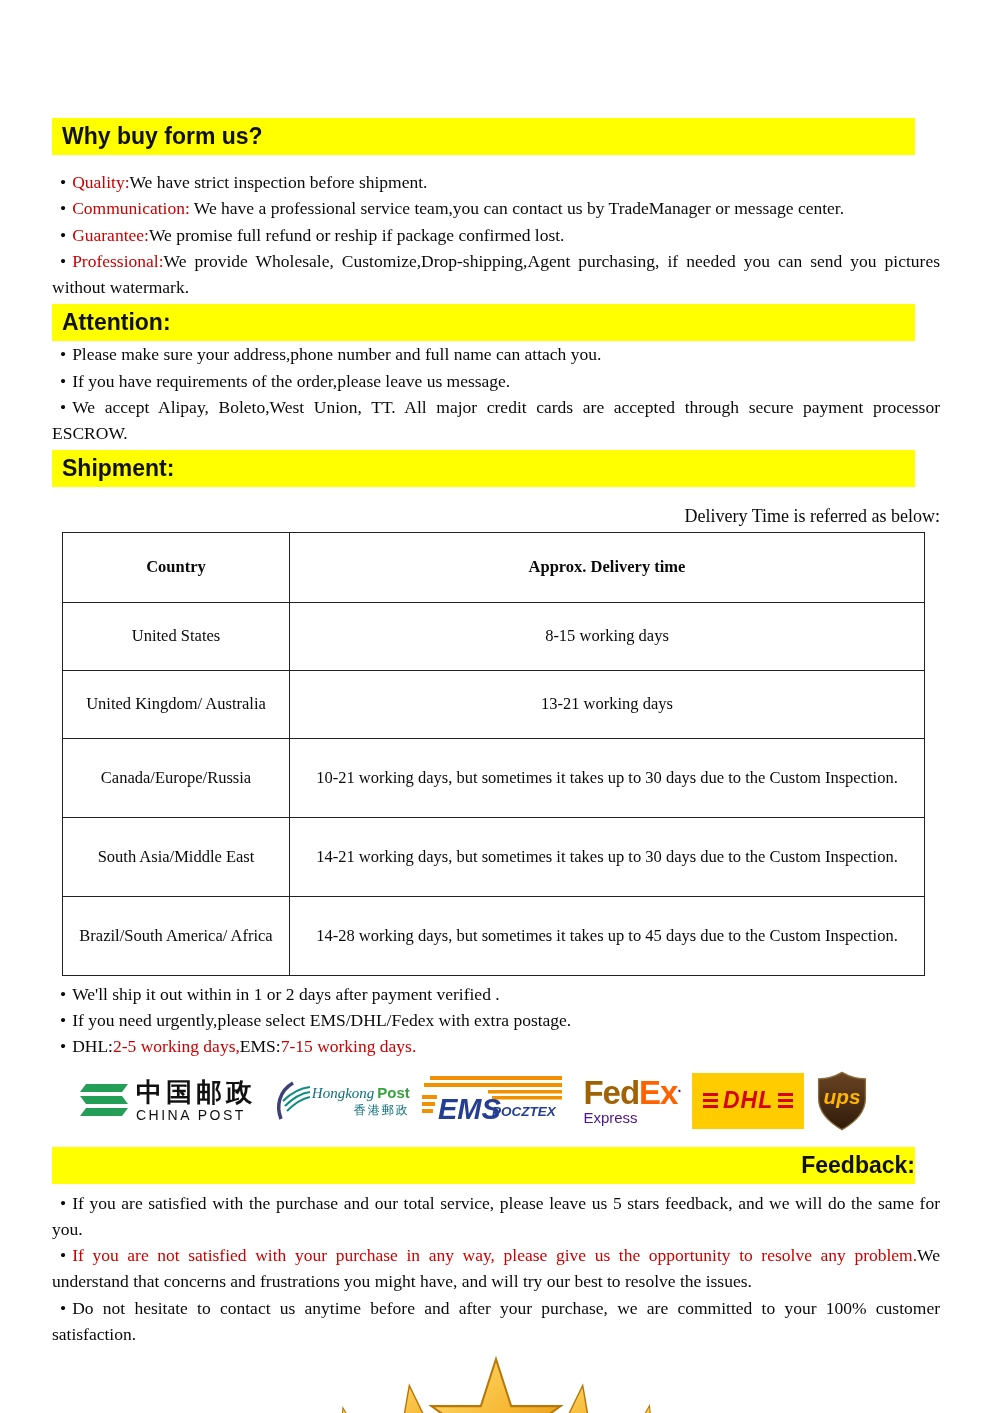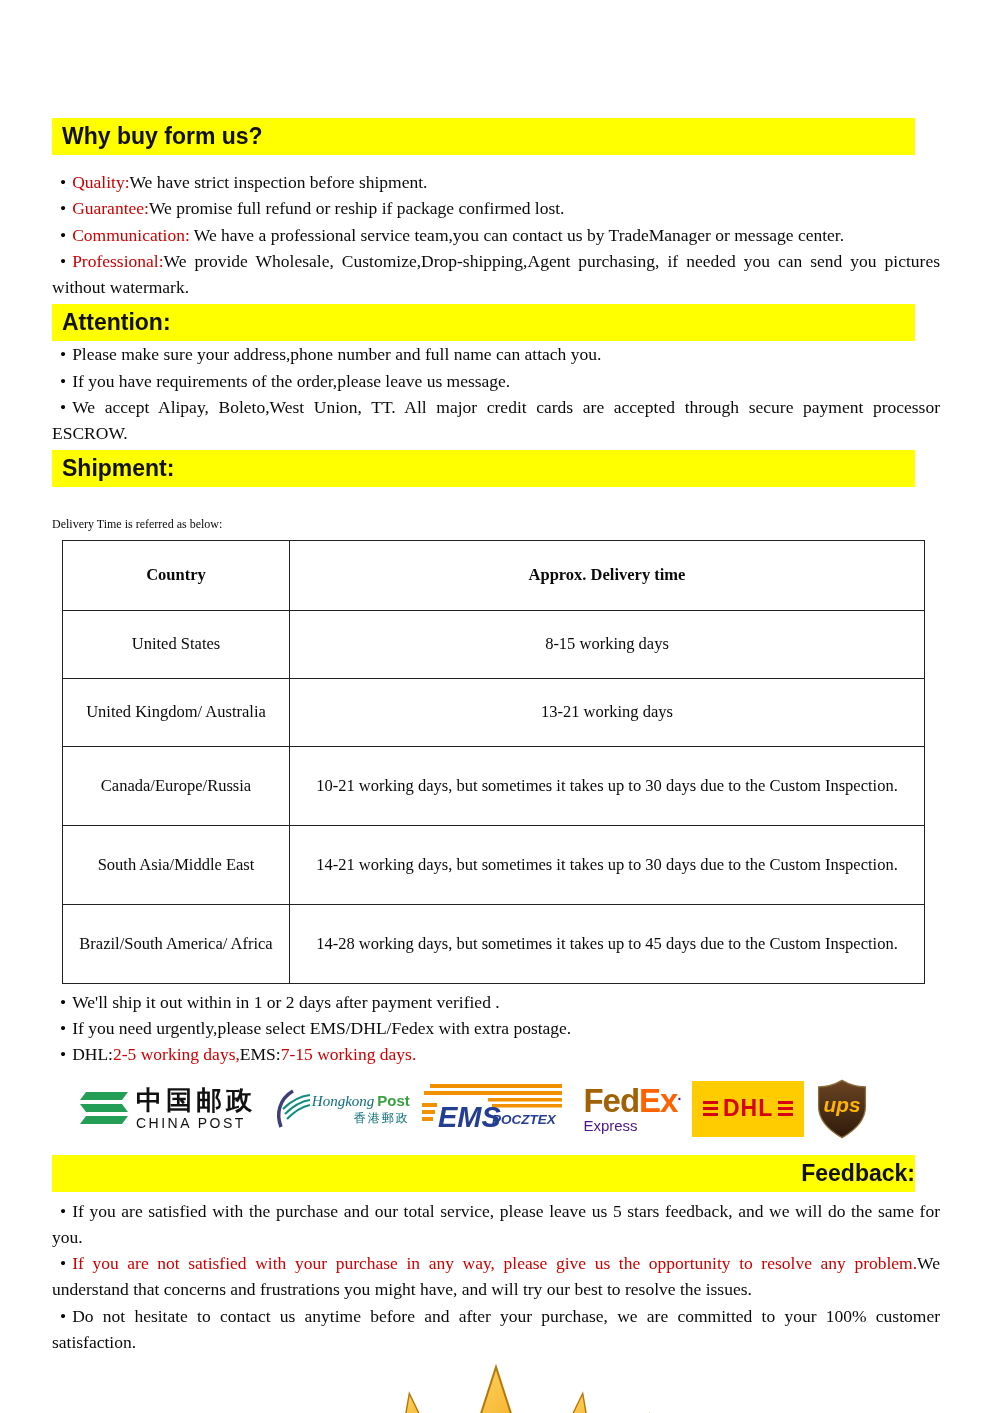--- a/index.html
+++ b/index.html
@@ -8,21 +8,21 @@
   .content{padding:118px 0 0 52px;width:888px;}
 
   .band{width:853px;background:#ffff00;font-family:"Liberation Sans",sans-serif;
         font-weight:bold;font-size:23px;line-height:29px;padding:4px 0 4px 10px;color:#111;}
 
   p.body{width:888px;margin:0;font-size:17.5px;line-height:26.3px;text-align:justify;
          text-indent:8px;}
   .dot{margin-right:6px;}
   .red{color:#cc0000;}
 
-  p.intro{width:888px;margin:24px 0 0 0;font-size:12px;line-height:26px;}
+  p.intro{width:888px;margin:16px 0 0 0;font-size:18px;line-height:26px;text-align:right;}
 
   table.ship{border-collapse:collapse;width:863px;margin:3px 0 0 10px;text-align:center;
              font-size:16.5px;}
   table.ship th,table.ship td{border:1.5px solid #222;vertical-align:middle;padding:16px 8px;}
   table.ship th{font-weight:bold;height:37px;}
   table.ship td.c1{width:210px;}
   tr.rs td{height:35px;}
   tr.rl td{height:46px;}
 
   .logos{width:790px;margin:7px 0 0 26px;height:68px;display:flex;align-items:center;
@@ -51,41 +51,41 @@
   .fedex-reg{color:#4d148c;font-size:14px;vertical-align:super;}
   .fedex-sub{font-family:"Liberation Sans",sans-serif;color:#4d148c;font-size:15px;
              text-align:left;margin-top:1px;}
 
   
   .dhl-box{width:112px;height:56px;background:#ffcc00;display:flex;align-items:center;
            justify-content:center;gap:5px;}
   .dhl-dash{width:15px;height:3.5px;background:#d40511;
             box-shadow:0 -6px 0 #d40511,0 6px 0 #d40511;}
   .dhl-dash.right{box-shadow:0 -6px 0 #d40511,0 6px 0 #d40511;}
-  .dhl-word{font-family:"Liberation Sans",sans-serif;font-weight:bold;
+  .dhl-word{font-family:"Liberation Sans",sans-serif;font-weight:bold;font-style:italic;
             font-size:23px;color:#d40511;letter-spacing:1px;}
 
   .stars-wrap{width:380px;margin:2px auto 0;}
 </style>
 </head>
 <body>
 
 <div class="page">
   <div class="content">
 
     <div class="band">Why buy form us?</div>
 
     <p class="body" style="margin-top:14px;">
       <span class="dot">•</span><span class="red">Quality:</span><span>We have strict inspection before shipment.</span>
     </p>
     <p class="body">
+      <span class="dot">•</span><span class="red">Communication:</span><span> We have a professional service team,you can contact us by TradeManager or message center.</span>
+    </p>
+    <p class="body">
       <span class="dot">•</span><span class="red">Guarantee:</span><span>We promise full refund or reship if package confirmed lost.</span>
-    </p>
-    <p class="body">
-      <span class="dot">•</span><span class="red">Communication:</span><span> We have a professional service team,you can contact us by TradeManager or message center.</span>
     </p>
     <p class="body">
       <span class="dot">•</span><span class="red">Professional:</span><span>We provide Wholesale, Customize,Drop-shipping,Agent purchasing, if needed you can send you pictures without watermark.</span>
     </p>
 
     <div class="band" style="margin-top:4px;">Attention:</div>
 
     <p class="body" style="">
       <span class="dot">•</span><span>Please make sure your address,phone number and full name can attach you.</span>
     </p>

